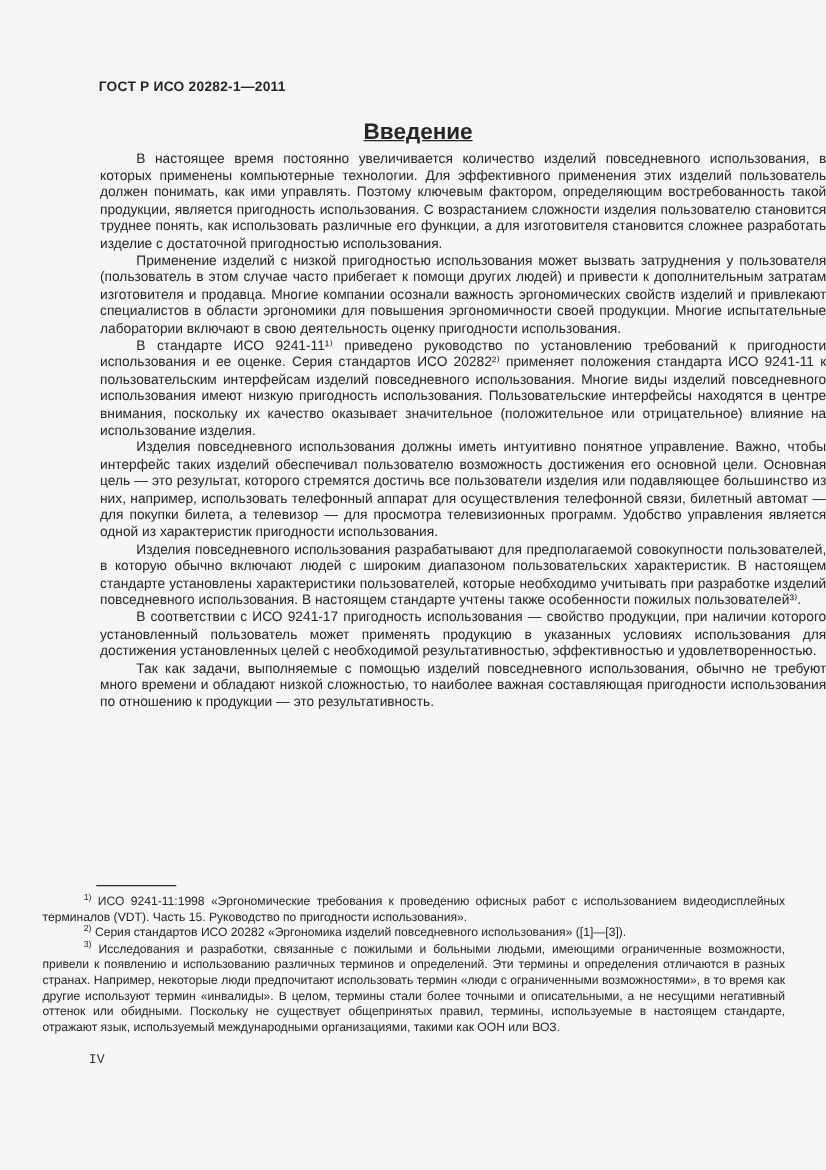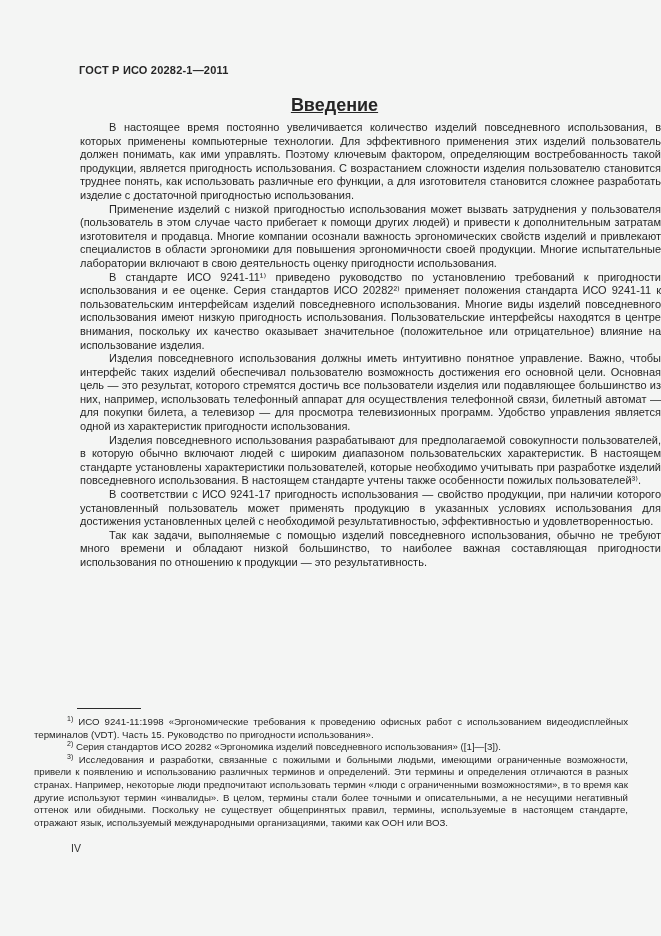--- a/index.html
+++ b/index.html
@@ -80,39 +80,40 @@
     font-size: 7px;
     line-height: 0;
     vertical-align: super;
   }
   .page-number {
     position: absolute;
     left: 71px;
     top: 842px;
     font-size: 10.5px;
     color: #333333;
+    font-family: Liberation Mono, monospace;
   }
 </style>
 </head>
 <body>
 
 <div class="page">
 
   <div class="running-header">ГОСТ Р ИСО 20282-1—2011</div>
 
   <h1 class="doc-title">Введение</h1>
 
   <div class="content">
     <p>В настоящее время постоянно увеличивается количество изделий повседневного использования, в которых применены компьютерные технологии. Для эффективного применения этих изделий пользо­ватель должен понимать, как ими управлять. Поэтому ключевым фактором, определяющим востребо­ванность такой продукции, является пригодность использования. С возрастанием сложности изделия пользователю становится труднее понять, как использовать различные его функции, а для изготовителя становится сложнее разработать изделие с достаточной пригодностью использования.</p>
     <p>Применение изделий с низкой пригодностью использования может вызвать затруднения у пользо­вателя (пользователь в этом случае часто прибегает к помощи других людей) и привести к дополнитель­ным затратам изготовителя и продавца. Многие компании осознали важность эргономических свойств изделий и привлекают специалистов в области эргономики для повышения эргономичности своей про­дукции. Многие испытательные лаборатории включают в свою деятельность оценку пригодности ис­пользования.</p>
     <p>В стандарте ИСО 9241-11¹⁾ приведено руководство по установлению требований к пригодности использования и ее оценке. Серия стандартов ИСО 20282²⁾ применяет положения стандарта ИСО 9241-11 к пользовательским интерфейсам изделий повседневного использования. Многие виды изделий повседневного использования имеют низкую пригодность использования. Пользовательские интерфейсы находятся в центре внимания, поскольку их качество оказывает значительное (положи­тельное или отрицательное) влияние на использование изделия.</p>
     <p>Изделия повседневного использования должны иметь интуитивно понятное управление. Важно, чтобы интерфейс таких изделий обеспечивал пользователю возможность достижения его основной цели. Основная цель — это результат, которого стремятся достичь все пользователи изделия или по­давляющее большинство из них, например, использовать телефонный аппарат для осуществления те­лефонной связи, билетный автомат — для покупки билета, а телевизор — для просмотра телевизион­ных программ. Удобство управления является одной из характеристик пригодности использования.</p>
     <p>Изделия повседневного использования разрабатывают для предполагаемой совокупности пользователей, в которую обычно включают людей с широким диапазоном пользовательских характе­ристик. В настоящем стандарте установлены характеристики пользователей, которые необходимо учи­тывать при разработке изделий повседневного использования. В настоящем стандарте учтены также особенности пожилых пользователей³⁾.</p>
     <p>В соответствии с ИСО 9241-17 пригодность использования — свойство продукции, при наличии которого установленный пользователь может применять продукцию в указанных условиях использова­ния для достижения установленных целей с необходимой результативностью, эффективностью и удов­летворенностью.</p>
-    <p>Так как задачи, выполняемые с помощью изделий повседневного использования, обычно не тре­буют много времени и обладают низкой большинство, то наиболее важная составляющая пригодности использования по отношению к продукции — это результативность.</p>
+    <p>Так как задачи, выполняемые с помощью изделий повседневного использования, обычно не тре­буют много времени и обладают низкой сложностью, то наиболее важная составляющая пригодности использования по отношению к продукции — это результативность.</p>
   </div>
 
   <div class="footnotes">
     <div class="fn-rule"></div>
     <p><sup>1)</sup><span> ИСО 9241-11:1998 «Эргономические требования к проведению офисных работ с использованием видео­дисплейных терминалов (VDT). Часть 15. Руководство по пригодности использования».</span></p>
     <p><sup>2)</sup><span> Серия стандартов ИСО 20282 «Эргономика изделий повседневного использования» ([1]—[3]).</span></p>
     <p><sup>3)</sup><span> Исследования и разработки, связанные с пожилыми и больными людьми, имеющими ограниченные воз­можности, привели к появлению и использованию различных терминов и определений. Эти термины и определе­ния отличаются в разных странах. Например, некоторые люди предпочитают использовать термин «люди с ограниченными возможностями», в то время как другие используют термин «инвалиды». В целом, термины стали более точными и описательными, а не несущими негативный оттенок или обидными. Поскольку не существует об­щепринятых правил, термины, используемые в настоящем стандарте, отражают язык, используемый международ­ными организациями, такими как ООН или ВОЗ.</span></p>
   </div>
 
   <div class="page-number">IV</div>

